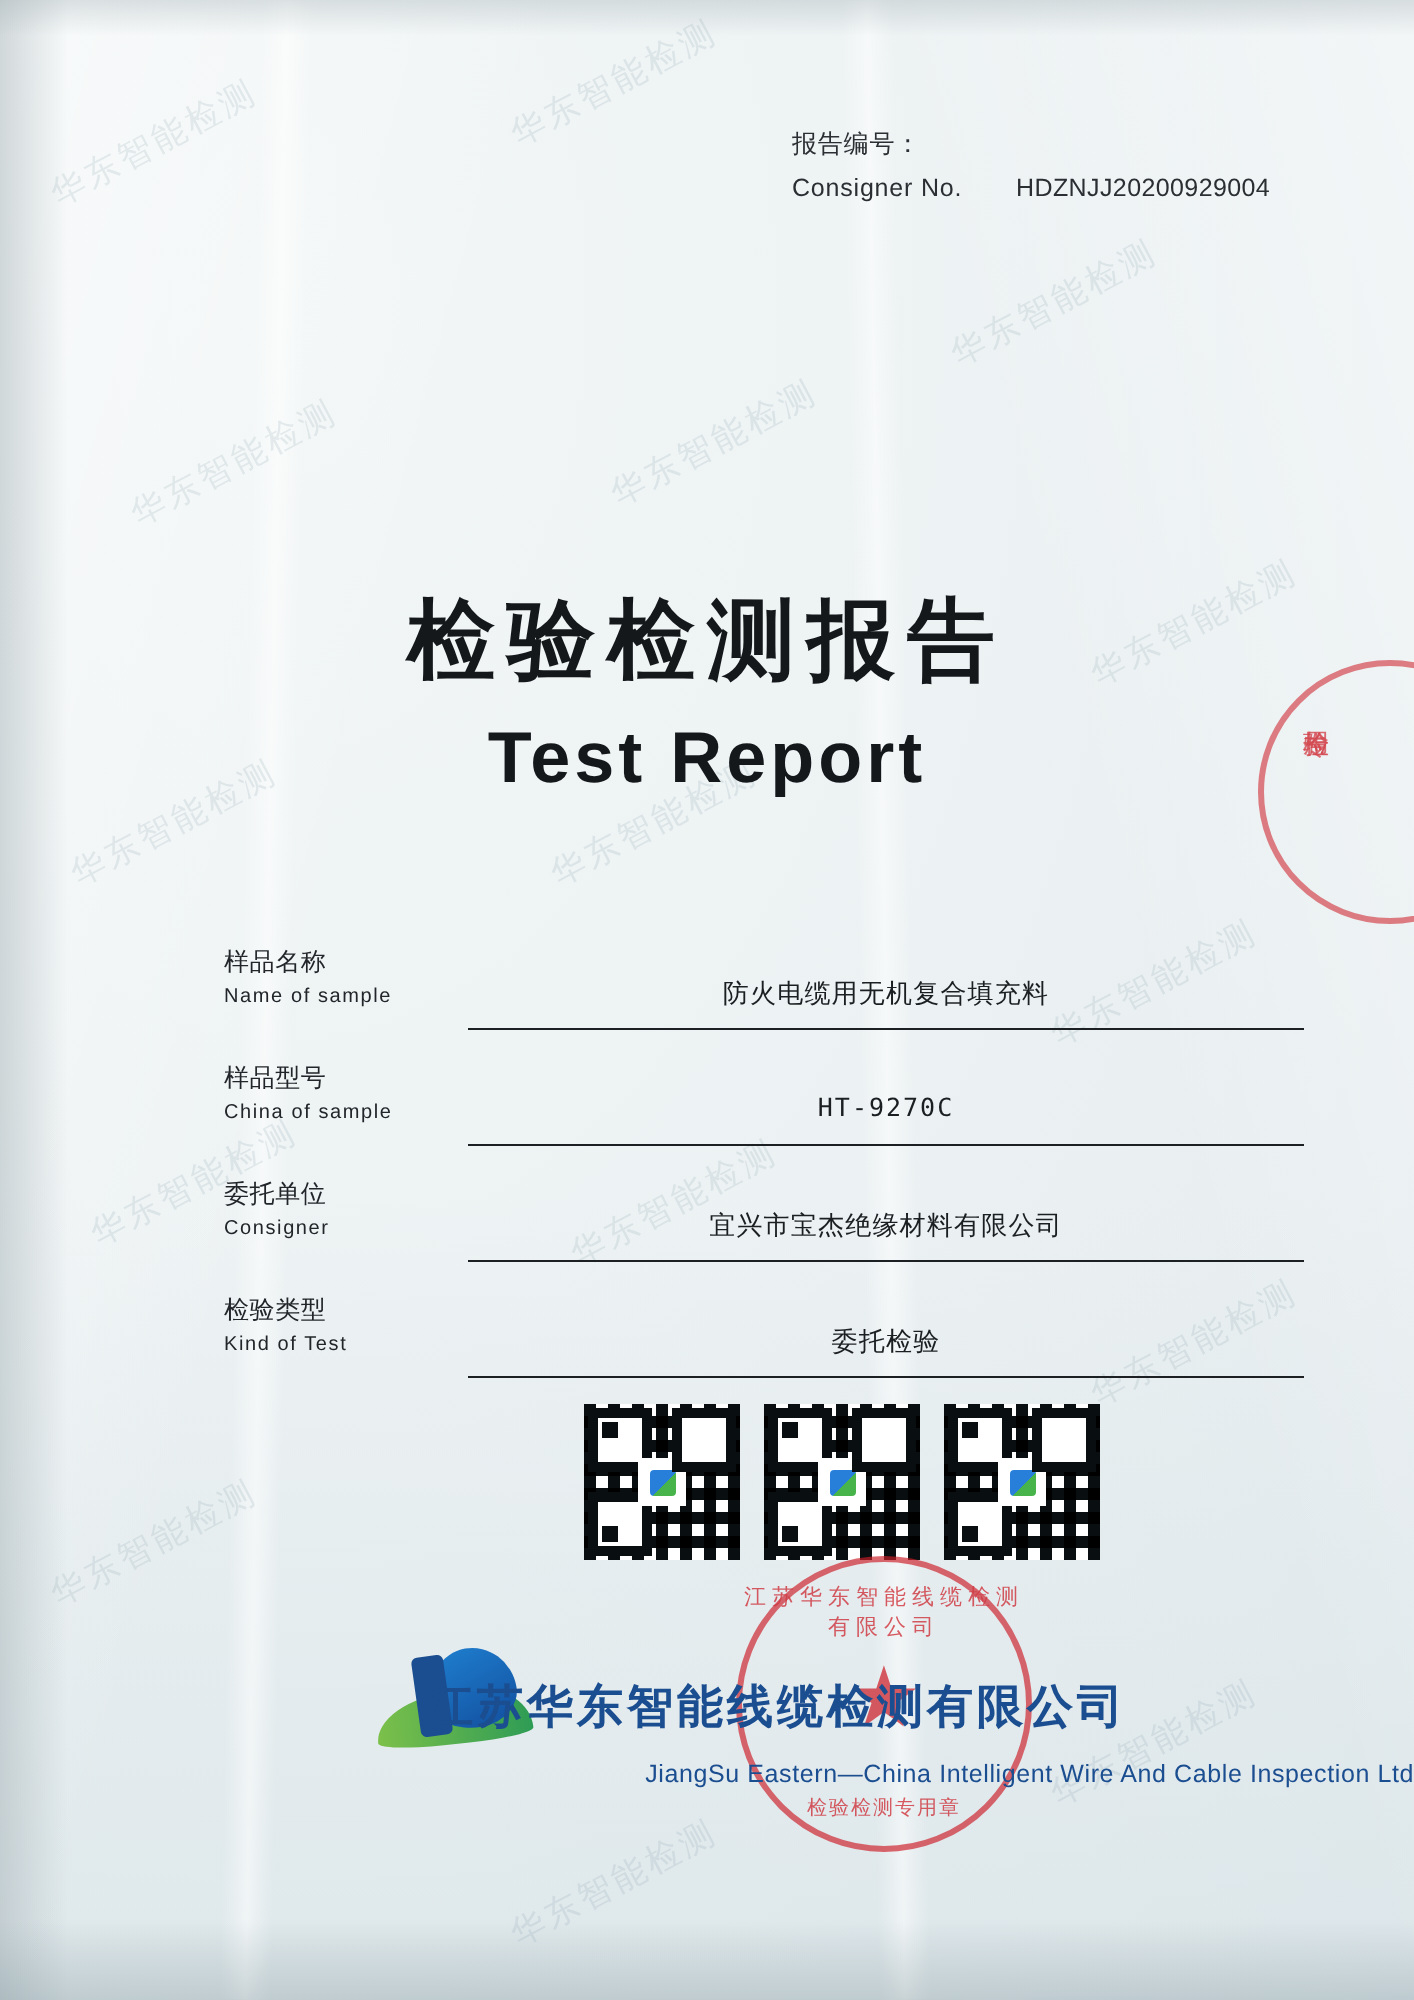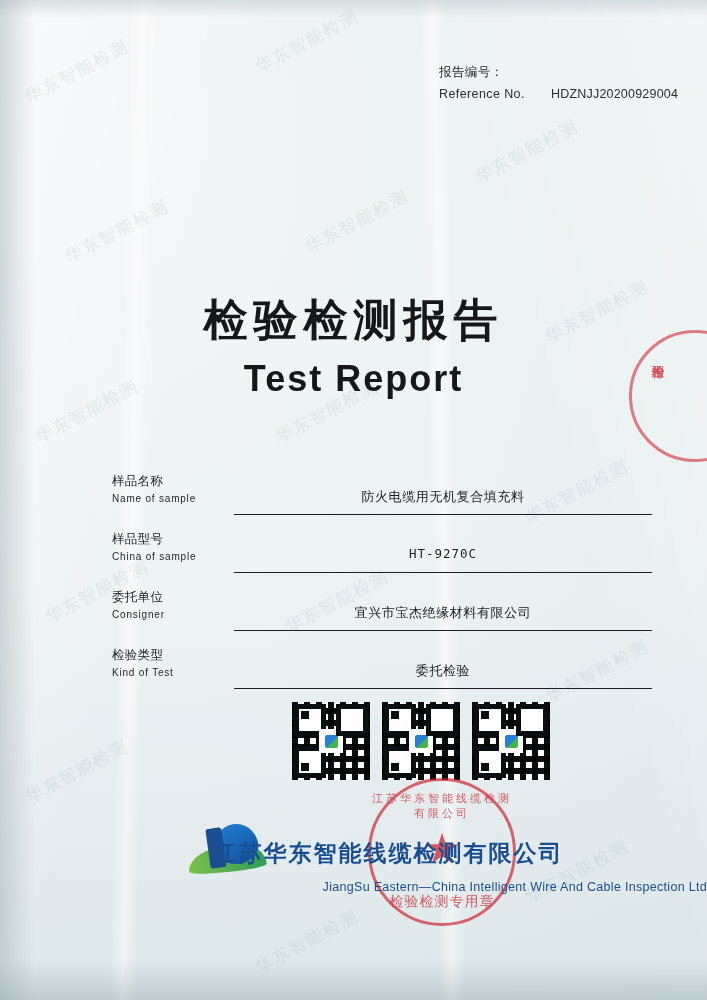--- a/index.html
+++ b/index.html
@@ -77,21 +77,21 @@
   .ref-block {
     position: absolute;
     left: 396px;
     top: 62px;
     font-size: 12.5px;
     color: #2b2f33;
     line-height: 1.75;
     letter-spacing: .4px;
   }
   .ref-row { display: flex; }
-  .ref-label { width: 112px; margin-left: 43px; }
+  .ref-label { width: 112px; }
   .ref-value { letter-spacing: .2px; }
 
   
   .title-cn {
     position: absolute;
     left: 0; right: 0;
     top: 272px;
     text-align: center;
     font-family: "DejaVu Serif", serif;
     font-weight: bold;
@@ -241,21 +241,21 @@
     left: 0; right: 0; top: 10px;
     text-align: center;
     font-size: 11px;
     color: rgba(205, 30, 40, 0.85);
     letter-spacing: 3px;
   }
   .stamp .arc-bottom {
     position: absolute;
     left: 0; right: 0; bottom: 12px;
     text-align: center;
-    font-size: 14px;
+    font-size: 10px;
     color: rgba(205, 30, 40, 0.85);
     letter-spacing: 1px;
   }
   .stamp-right {
     position: absolute;
     right: -54px;
     top: 330px;
     width: 126px;
     height: 126px;
     border: 3px solid rgba(205, 30, 40, 0.7);
@@ -350,21 +350,21 @@
   <div class="wm" style="left:540px; top:660px;">华东智能检测</div>
   <div class="wm" style="left:20px; top:760px;">华东智能检测</div>
   <div class="wm" style="left:250px; top:930px;">华东智能检测</div>
   <div class="wm" style="left:520px; top:860px;">华东智能检测</div>
 
   <div class="ref-block">
     <div class="ref-row">
       <span class="ref-label">报告编号：</span>
     </div>
     <div class="ref-row">
-      <span class="ref-label">Reference No.</span>
+      <span class="ref-label">Consigner No.</span>
       <span class="ref-value">HDZNJJ20200929004</span>
     </div>
   </div>
 
   <div class="title-cn">检验检测报告</div>
   <div class="title-en">Test    Report</div>
 
   <div class="fields">
 
     <div class="field">

